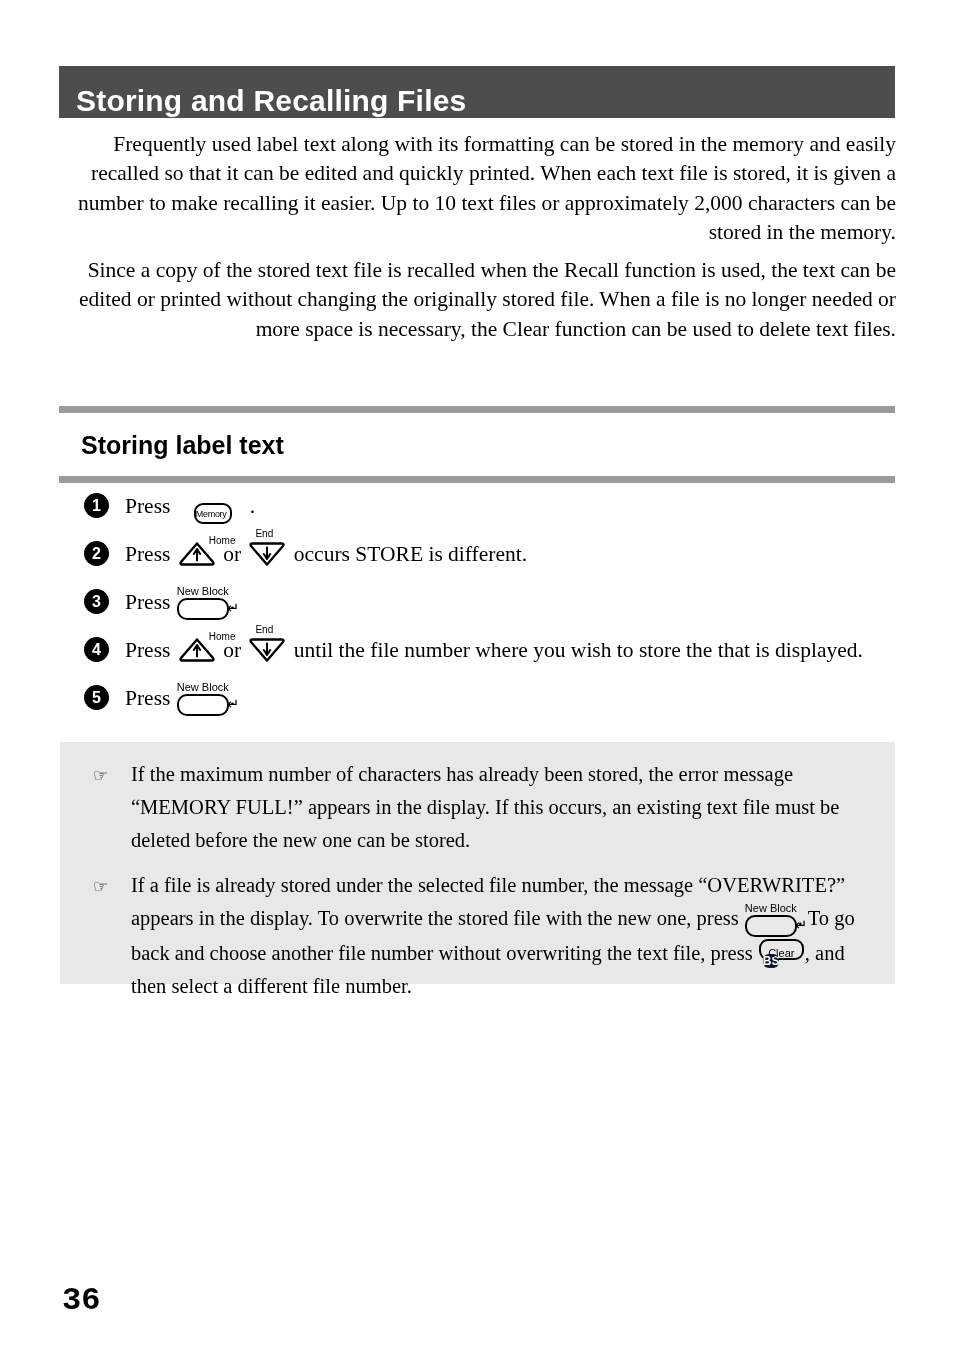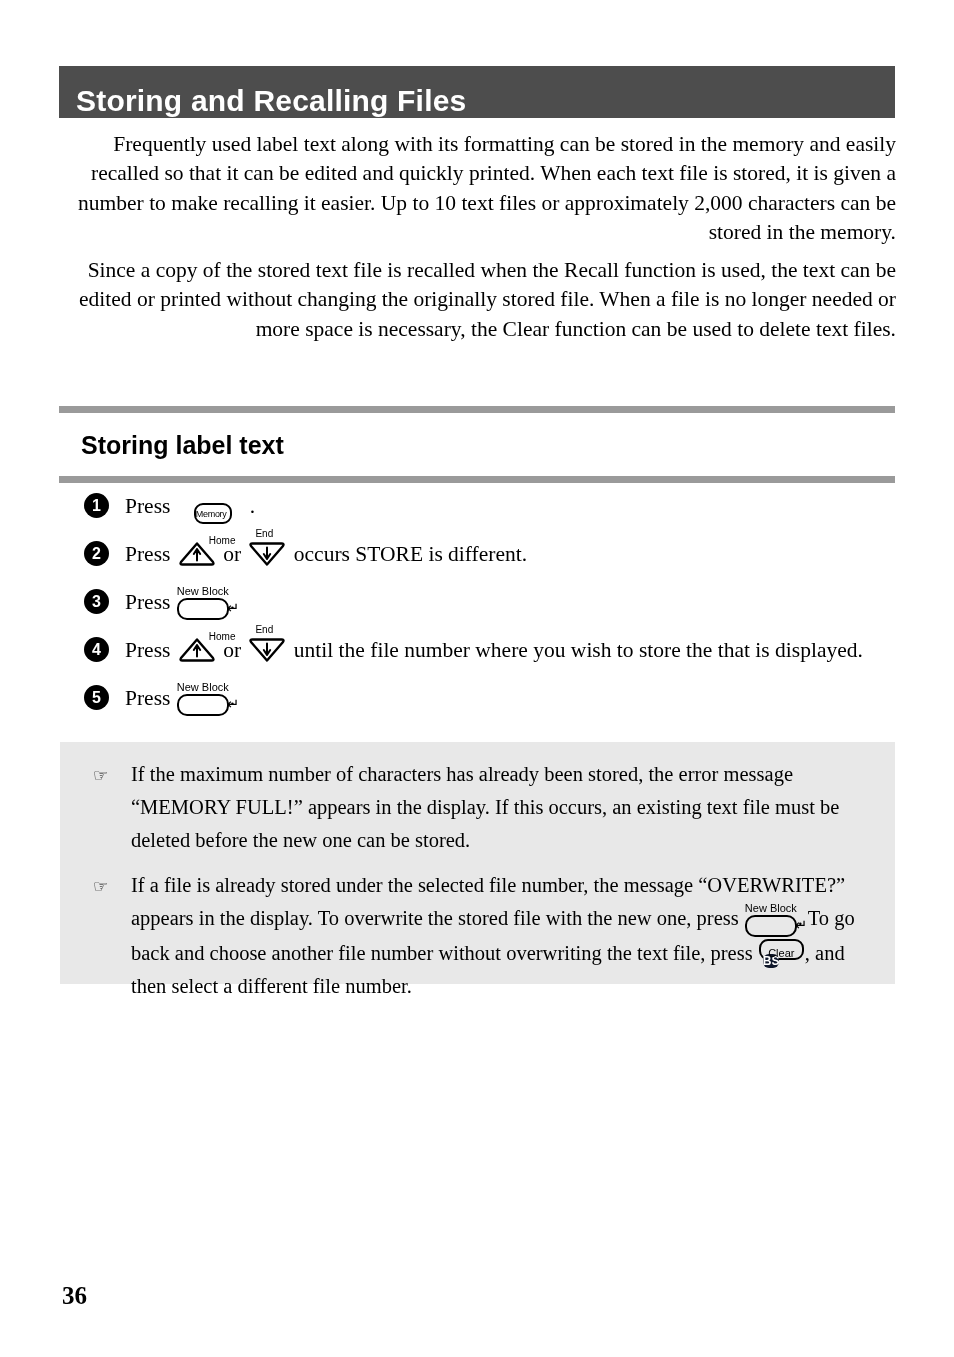--- a/index.html
+++ b/index.html
@@ -245,23 +245,23 @@
     line-height: 33px;
   }
   .note-item .key-newblock,
   .note-item .key-bs { vertical-align: -5px; }
 
   
   .page-number {
     position: absolute;
     left: 62px;
     top: 1282px;
-    font-family: Liberation Serif, serif;
-    font-weight: bold;
-    font-size: 25px;
+    font-family: Liberation Mono, monospace;
+    font-weight: bold;
+    font-size: 32px;
     color: #000;
   }
 </style>
 </head>
 <body>
 
 <div class="page">
 
   <div class="chapter-bar">
     <span class="chapter-title">Storing and Recalling Files</span>

